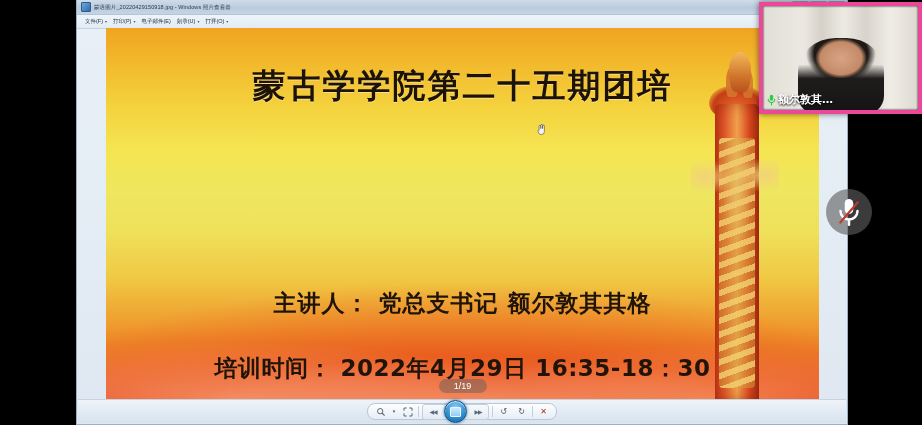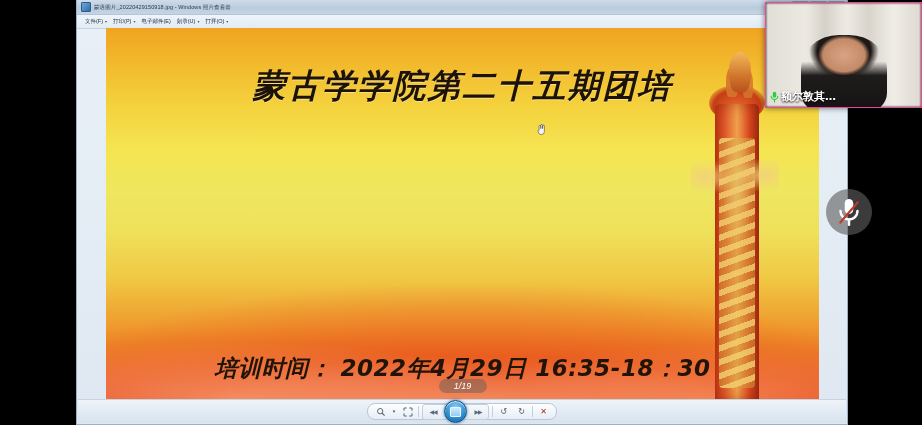--- a/index.html
+++ b/index.html
@@ -55,21 +55,20 @@
   
   #stage{
     position:absolute;left:29px;top:28px;width:713px;height:372px;
     overflow:hidden;
     background:
       radial-gradient(120% 75% at 50% 112%, #e8491a 0%, #e8491a 10%, rgba(232,73,26,0) 58%),
       linear-gradient(180deg,
         #f0a422 0%, #f2b82c 9%, #f4d23d 21%, #f5e552 33%,
         #eee75f 44%, #efe05a 55%, #f0c944 67%, #ef9b2e 80%,
         #ea6a22 91%, #e4471a 100%);
-    font-style: italic;
   }
   
   #clouds{
     position:absolute;left:0;right:0;bottom:0;height:120px;
     background:
       radial-gradient(60% 70% at 18% 100%, rgba(255,190,150,.55), rgba(255,190,150,0) 70%),
       radial-gradient(55% 60% at 52% 105%, rgba(255,210,170,.45), rgba(255,210,170,0) 70%),
       radial-gradient(50% 65% at 85% 100%, rgba(255,180,130,.5), rgba(255,180,130,0) 70%);
     pointer-events:none;
   }
@@ -172,21 +171,21 @@
     background:linear-gradient(180deg,#cfeaff,#96ccf0);
   }
   .nav-arrow{
     width:16px;height:11px;display:flex;align-items:center;justify-content:center;
     color:#5b6e80;font-size:6px;letter-spacing:-1px;
   }
 
   
   #video-tile{
     position:absolute;right:0;top:2px;width:155px;height:104px;
-    background:#1b1b1b;border:1px solid #ec4899;overflow:hidden;
+    background:#1b1b1b;border:4px solid #ec4899;overflow:hidden;
     box-shadow:0 0 6px rgba(0,0,0,.55);
   }
   #vid-bg{
     position:absolute;inset:0;
     background:
       linear-gradient(90deg, rgba(225,222,214,1) 0%, rgba(236,233,226,1) 26%,
         rgba(213,209,200,1) 38%, rgba(238,235,229,1) 52%, rgba(216,212,203,1) 66%,
         rgba(240,237,231,1) 82%, rgba(221,217,208,1) 100%);
     filter:blur(1.2px);
   }
@@ -261,20 +260,21 @@
 
       <div id="pillar">
         <div class="cap"></div>
         <div class="beast"></div>
         <div class="shaft"></div>
         <div class="carve"></div>
         <div class="wings"></div>
       </div>
 
       <div class="slide-txt" id="s-title">蒙古学学院第二十五期团培</div>
+      <div class="slide-txt" id="s-speaker">主讲人： 党总支书记  额尔敦其其格</div>
       <div class="slide-txt" id="s-time">培训时间： 2022年4月29日  16:35-18：30</div>
 
       <div id="page-pill">1/19</div>
 
       <svg id="cursor" viewBox="0 0 9 12">
         <path d="M2,5 L2,2.2 a0.9,0.9 0 0 1 1.8,0 L3.8,4.6 L3.8,1.4 a0.9,0.9 0 0 1 1.8,0 L5.6,4.6 L5.6,2 a0.9,0.9 0 0 1 1.8,0 L7.4,7.6 a3,3 0 0 1 -3,3 L4,10.6 a2.4,2.4 0 0 1 -2.2,-1.5 L1,7.1 a0.8,0.8 0 0 1 1.2,-0.9 Z" fill="#f2f2f2" stroke="#3a3a3a" stroke-width="0.55"></path>
       </svg>
     </div>
 
     <div id="toolbar">

